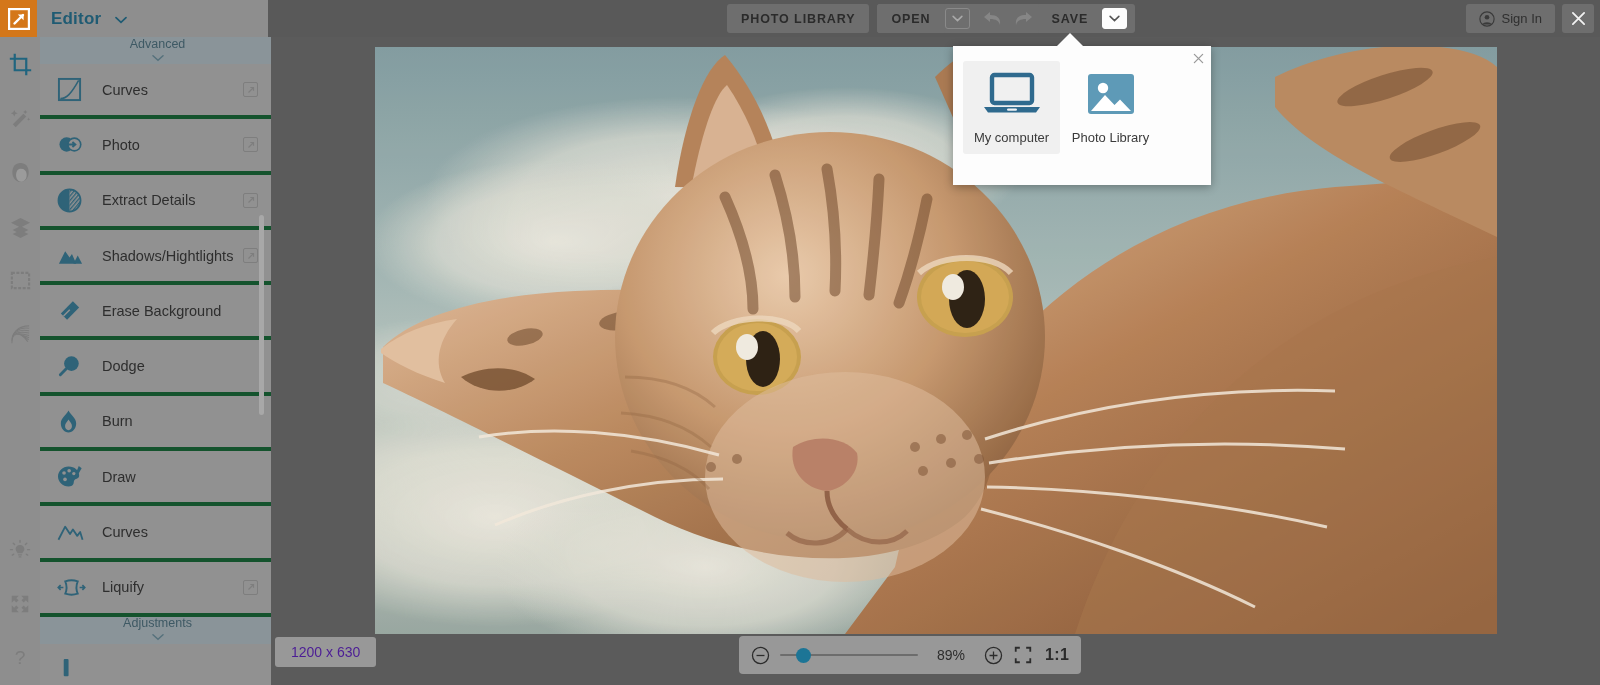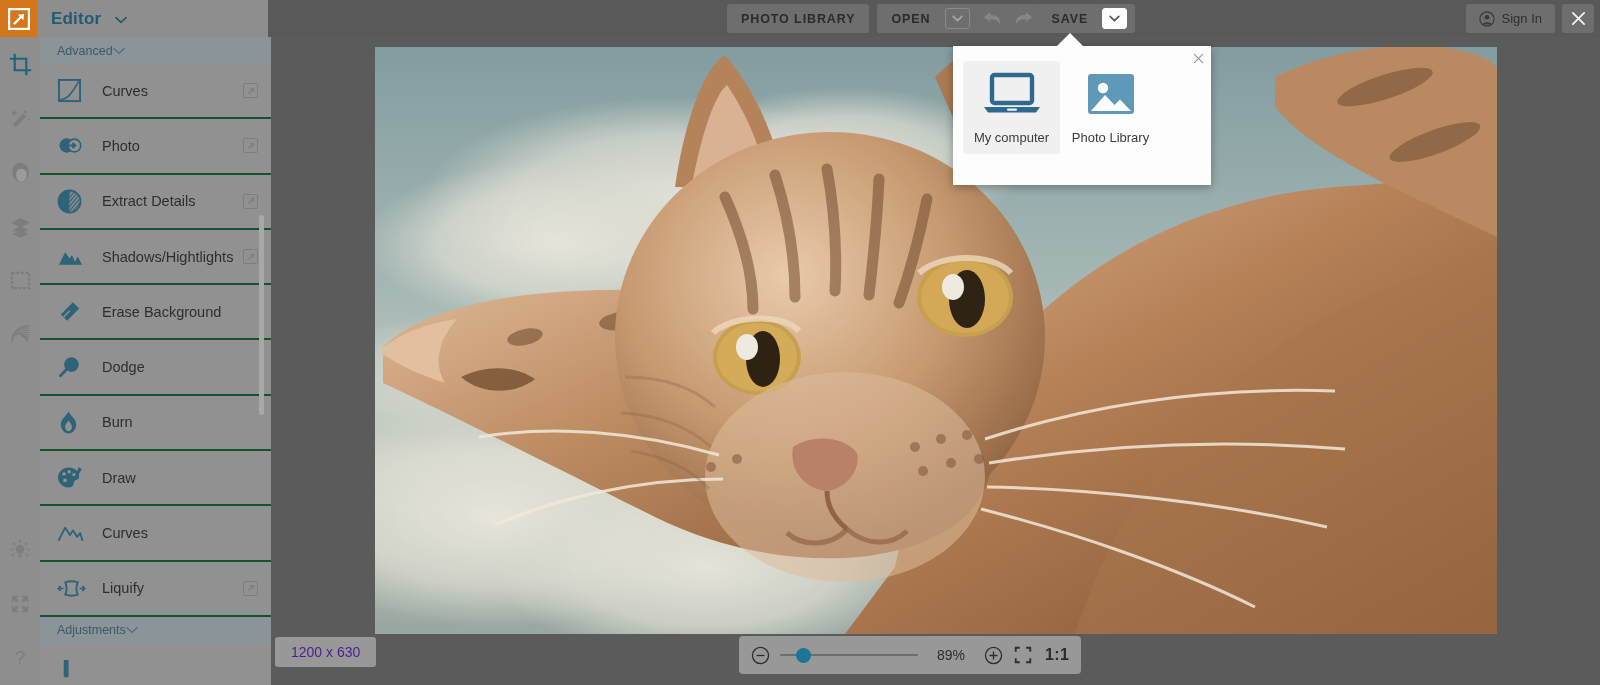--- a/index.html
+++ b/index.html
@@ -98,30 +98,31 @@
   
   .sidebar {
     position: absolute; left: 40px; top: 37px;
     width: 231px; height: 648px;
     background: #919191;
     overflow: hidden;
     z-index: 25;
   }
   .section-head {
     height: 27px; background: #8a9499;
-    display: flex; align-items: center; justify-content: flex-start;
+    display: flex; align-items: center; justify-content: center;
     padding: 0 13px 0 17px;
     color: #3e5964; font-size: 12.5px;
     cursor: pointer;
+    flex-direction: column;
   }
   .tool-row {
     height: 55.3px;
     display: flex; align-items: center;
     padding: 0 13px 0 17px;
-    border-bottom: 2px solid #14532d;
+    border-bottom: 4px solid #14532d;
     cursor: pointer; position: relative;
   }
   .tool-icon {
     width: 34px; flex: 0 0 34px;
     display: flex; align-items: center; justify-content: flex-start;
   }
   .tool-label {
     flex: 1 1 auto; color: #2e2e2e; font-size: 14.5px;
     margin-left: 11px;
   }

